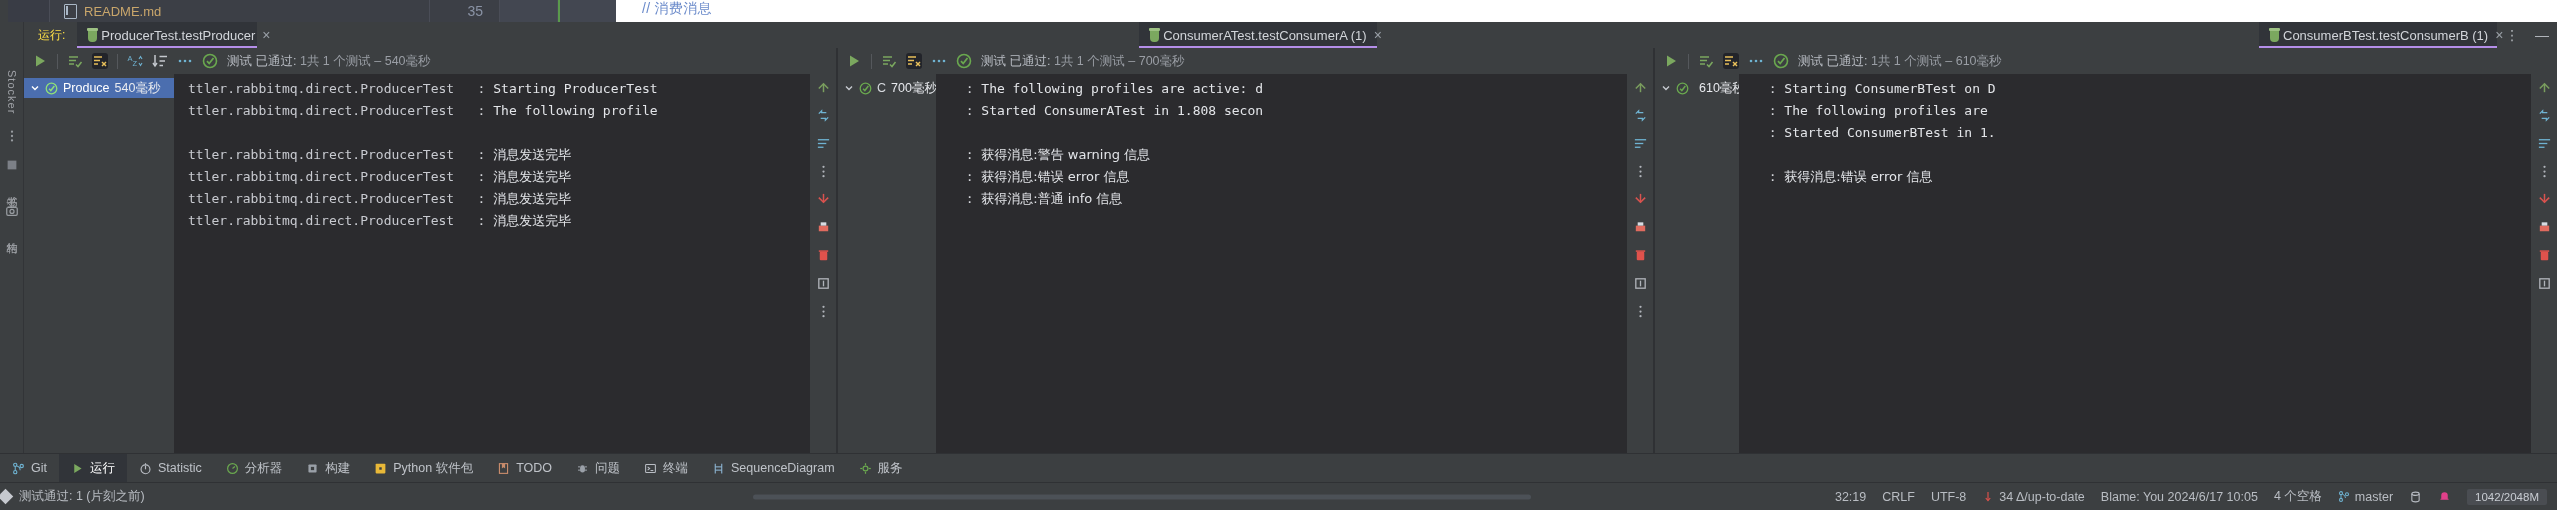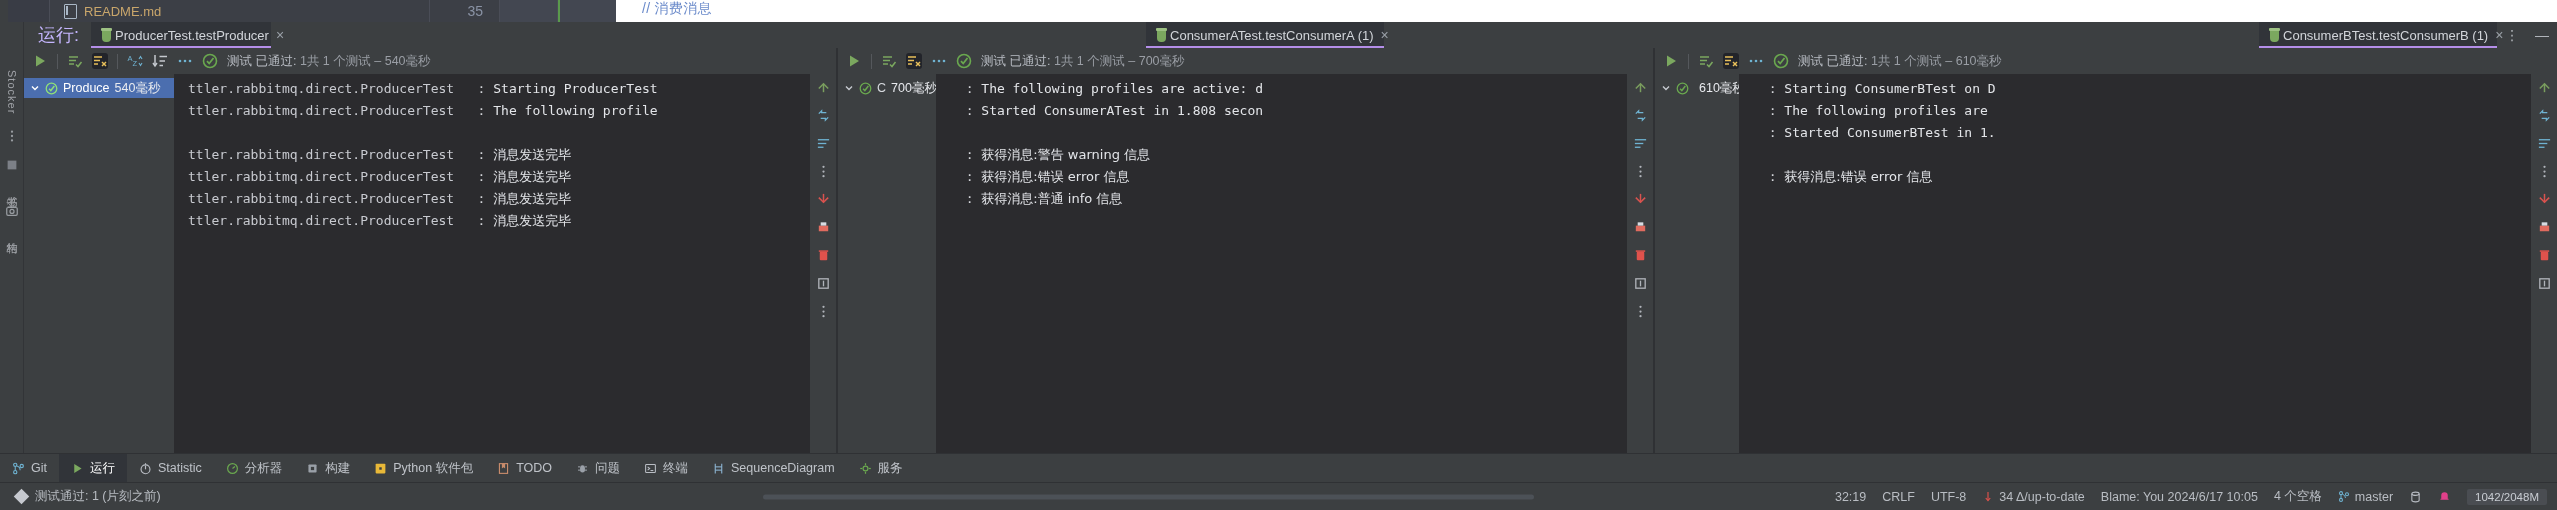--- a/index.html
+++ b/index.html
@@ -54,21 +54,21 @@
   .rail-ico { width: 14px; height: 14px; opacity: .8; }
 
   
   .run-window {
     position: absolute; left: 24px; top: 22px; right: 0; bottom: 57px;
     background: #3c3f41; display: flex; flex-direction: column;
   }
   .tabs-row { height: 26px; display: flex; align-items: stretch; background: #3c3f41; }
   .run-label {
     display: flex; align-items: center; padding: 0 12px 0 14px;
-    font-size: 18px; color: #c4b5fd; white-space: nowrap;
+    font-size: 12px; color: #fde047; white-space: nowrap;
   }
   .run-tab {
     position: relative; display: flex; align-items: center; gap: 4px;
     padding: 0 11px; background: #313439; font-size: 13px; color: #d2d5da;
     white-space: nowrap; cursor: default;
   }
   .run-tab::after {
     content: ''; position: absolute; left: 0; right: 0; bottom: 0; height: 2px; background: #b48ee8;
   }
   .tube { width: 9px; height: 14px; position: relative; flex: 0 0 auto; }
@@ -137,21 +137,21 @@
     font-size: 12.5px; color: #bfc3c9; white-space: nowrap;
   }
   .bt-item.active { background: #313439; color: #ffffff; }
   .bt-ico { width: 13px; height: 13px; flex: 0 0 auto; }
 
   .status-bar {
     position: absolute; left: 0; bottom: 0; width: 2557px; height: 28px;
     background: #3c3f41; border-top: 1px solid #2f3134;
     display: flex; align-items: center;
   }
-  .sb-left { display: flex; align-items: center; gap: 8px; padding-left: 16px; font-size: 12.5px; color: #b9bdc3; }
+  .sb-left { display: flex; align-items: center; gap: 8px; font-size: 12.5px; color: #b9bdc3; }
   .sb-spring { flex: 1; position: relative; }
   .sb-right { display: flex; align-items: center; gap: 16px; padding-right: 10px; font-size: 12.5px; color: #b9bdc3; white-space: nowrap; }
   .sb-right .item { display: flex; align-items: center; gap: 5px; }
   .mem {
     background: #4a4d52; color: #c8ccd2; font-size: 11.5px;
     padding: 2px 8px; border-radius: 2px;
   }
   .scroll-track {
     position: absolute; left: 36%; right: 18%; top: 50%; transform: translateY(-50%);
     height: 5px; background: #4c5157; border-radius: 3px;

